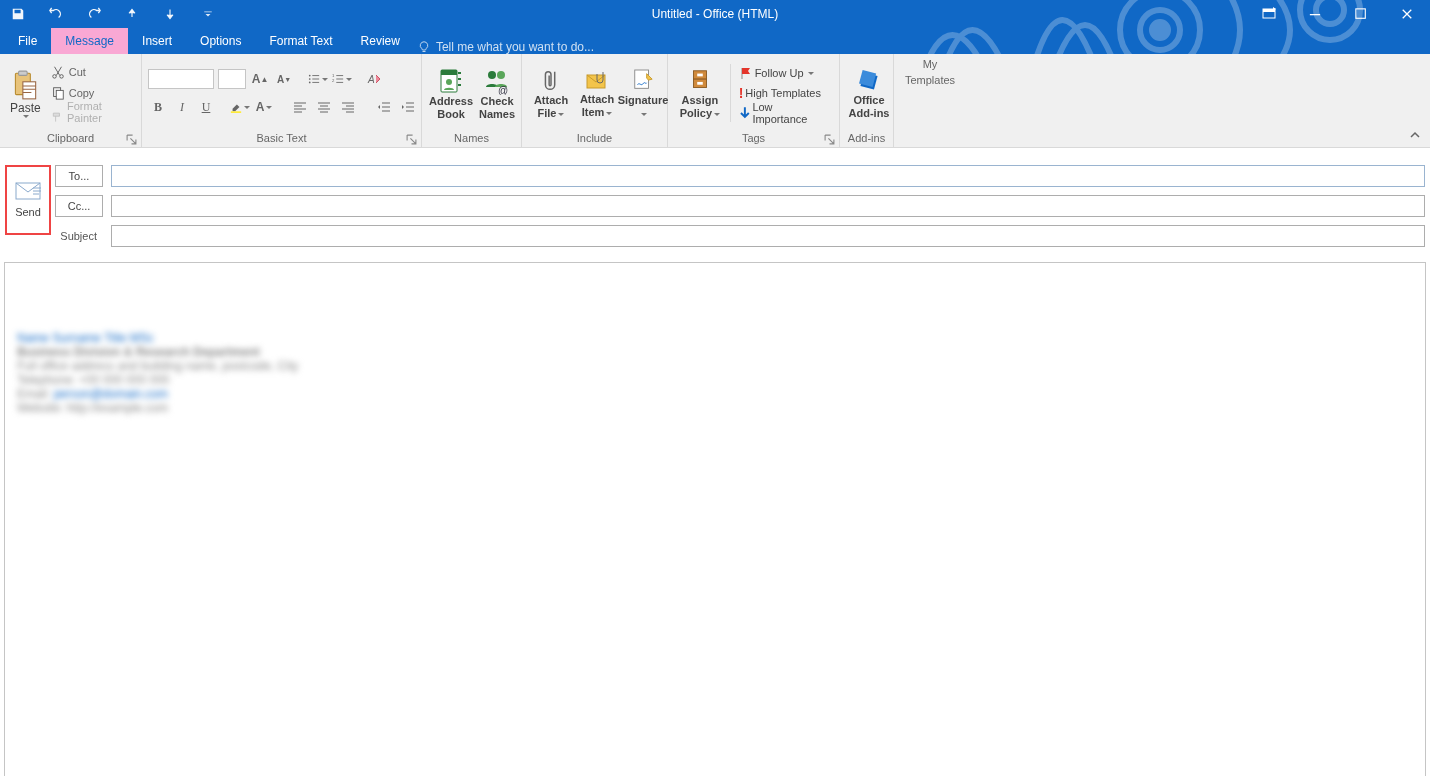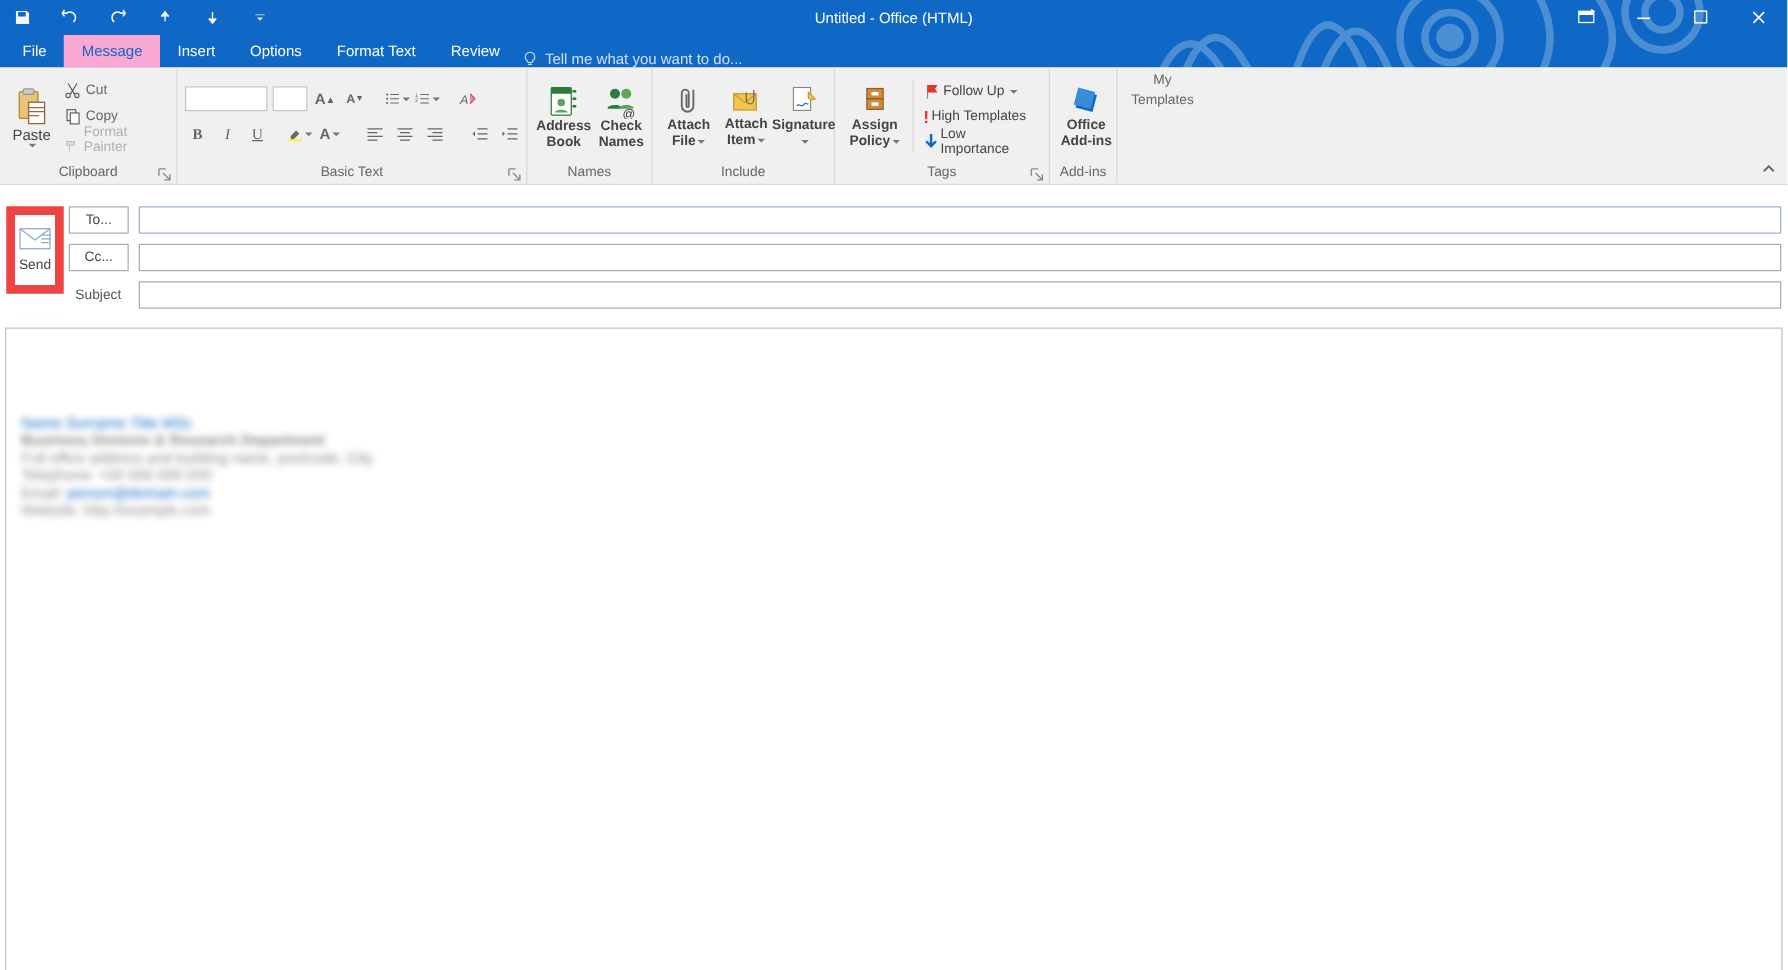--- a/index.html
+++ b/index.html
@@ -37,21 +37,21 @@
   .crow{display:flex;align-items:center;gap:4px;font-size:11px;color:#666;height:20px;padding:0 4px;cursor:pointer;}
   .crow.dis{color:#b0b0b0;align-items:flex-end;}
   .fontbox{border:1px solid #C5C5C5;background:#fff;height:20px;}
   .sep-v{width:1px;height:58px;background:#D9D9D9;margin:0 4px;align-self:center;}
   .tagrow{display:flex;align-items:center;gap:2px;font-size:11px;color:#444;height:20px;cursor:pointer;padding:0 4px;}
   .collapse{position:absolute;right:6px;bottom:3px;width:16px;height:16px;cursor:pointer;color:#666;}
   
   .compose{padding:10px 4px 2px 4px;}
   .compose table{width:100%;border-collapse:separate;border-spacing:0 6px;}
   .sendcell{width:50px;vertical-align:top;}
-  .sendbtn{border:7px solid #ef4444;background:#fff;height:70px;width:46px;display:flex;flex-direction:column;align-items:center;justify-content:center;gap:6px;cursor:pointer;}
+  .sendbtn{border:2px solid #ef4444;background:#fff;height:70px;width:46px;display:flex;flex-direction:column;align-items:center;justify-content:center;gap:6px;cursor:pointer;}
   .addrbtn{border:1px solid #ADADAD;background:#fff;height:22px;width:48px;display:flex;align-items:center;justify-content:center;font-size:11px;cursor:pointer;color:#444;}
   .sublabel{font-size:11px;color:#555;padding:0 6px;display:inline-flex;align-items:center;height:22px;justify-content:flex-end;width:48px;}
   .fld{border:1px solid #9ab4d0;height:22px;width:100%;padding:0 4px;font-size:12px;}
   .fld.f2{border-color:#ADADAD;}
   
   .msgbody{border:1px solid #C5C5C5;margin:6px 4px 4px 4px;height:516px;padding:18px 12px;font-size:12px;line-height:14px;}
   .blur{filter:blur(3px);color:#888;}
   .blur .lnk{color:#1068C6;}
   
   .dd{display:inline-block;margin-left:2px;border-top:3px solid #777;border-left:3px solid transparent;border-right:3px solid transparent;vertical-align:middle;}

